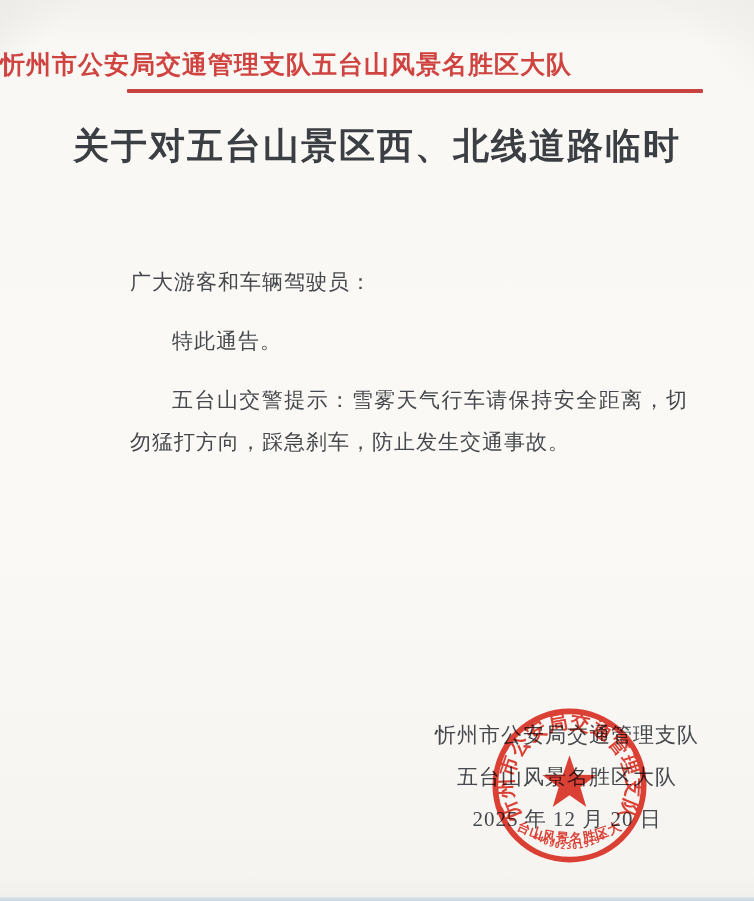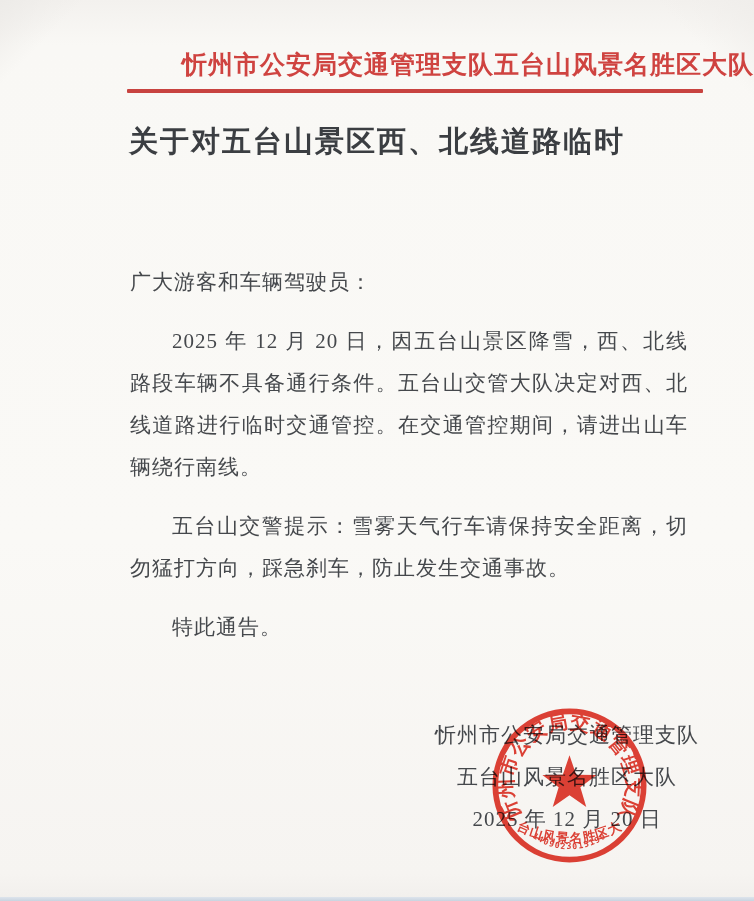--- a/index.html
+++ b/index.html
@@ -17,41 +17,41 @@
       linear-gradient(135deg, #edebe8 0px, rgba(237,235,232,0) 60px),
       linear-gradient(225deg, #f0eeeb 0px, rgba(240,238,235,0) 70px),
       linear-gradient(180deg, #f3f1ee 0%, #f9f8f5 5%, #faf9f6 60%, #f6f4f1 97%, #f1efec 100%);
     color: #43464a;
   }
   .letterhead {
     position: absolute;
     top: 48px;
     left: 0;
     width: 100%;
-    text-align: right;
+    text-align: left;
     font-size: 25px;
     font-weight: 600;
     letter-spacing: 1px;
     color: #cf4340;
   }
   .letterhead-rule {
     position: absolute;
     top: 89px;
     left: 127px;
     width: 576px;
     height: 4px;
     background: #c84340;
     border-radius: 1px;
   }
   .doc-title {
     position: absolute;
     left: 0;
     width: 100%;
     text-align: center;
-    font-size: 29px;
+    font-size: 36px;
     font-weight: 700;
     letter-spacing: 2px;
     color: #3b3e42;
   }
   .doc-title.line1 { top: 122px; }
   .doc-title.line2 { top: 183px; }
   .body-text {
     position: absolute;
     top: 244px;
     left: 113px;
@@ -107,23 +107,22 @@
 
   <div class="letterhead">忻州市公安局交通管理支队五台山风景名胜区大队</div>
 
   <div class="letterhead-rule"></div>
 
   <div class="doc-title line1">关于对五台山景区西、北线道路临时</div>
 
 
   <div class="body-text">
     <p class="salutation">广大游客和车辆驾驶员：</p>
-    <p>2025 年 12 月 20 日，因五台山景区降雪，西、北线路段车辆不具备通行条件。五台山交管大队决定对西、北线道路进行临时交通管控。在交通管控期间，请进出山车辆绕行南线。</p>
+    <p>特此通告。</p>
     <p>五台山交警提示：雪雾天气行车请保持安全距离，切勿猛打方向，踩急刹车，防止发生交通事故。</p>
-    <p>特此通告。</p>
   </div>
 
   <div class="signature">
     <div>忻州市公安局交通管理支队</div>
     <div>五台山风景名胜区大队</div>
     <div>2025 年 12 月 20 日</div>
   </div>
 
   <svg class="seal" viewBox="0 0 200 200">
     <defs>

